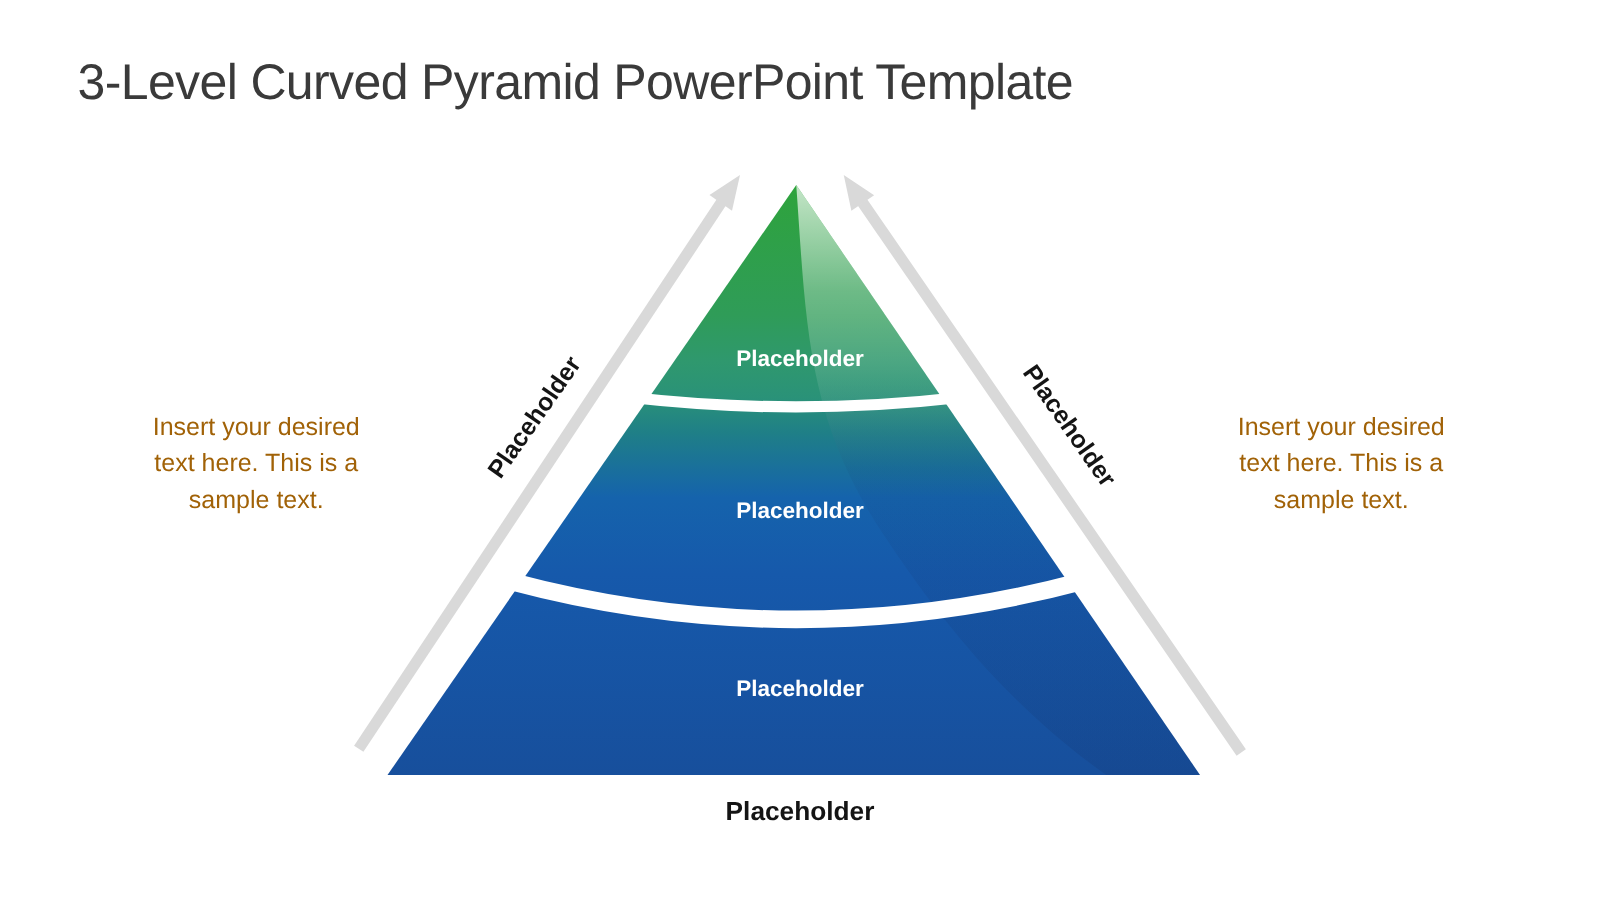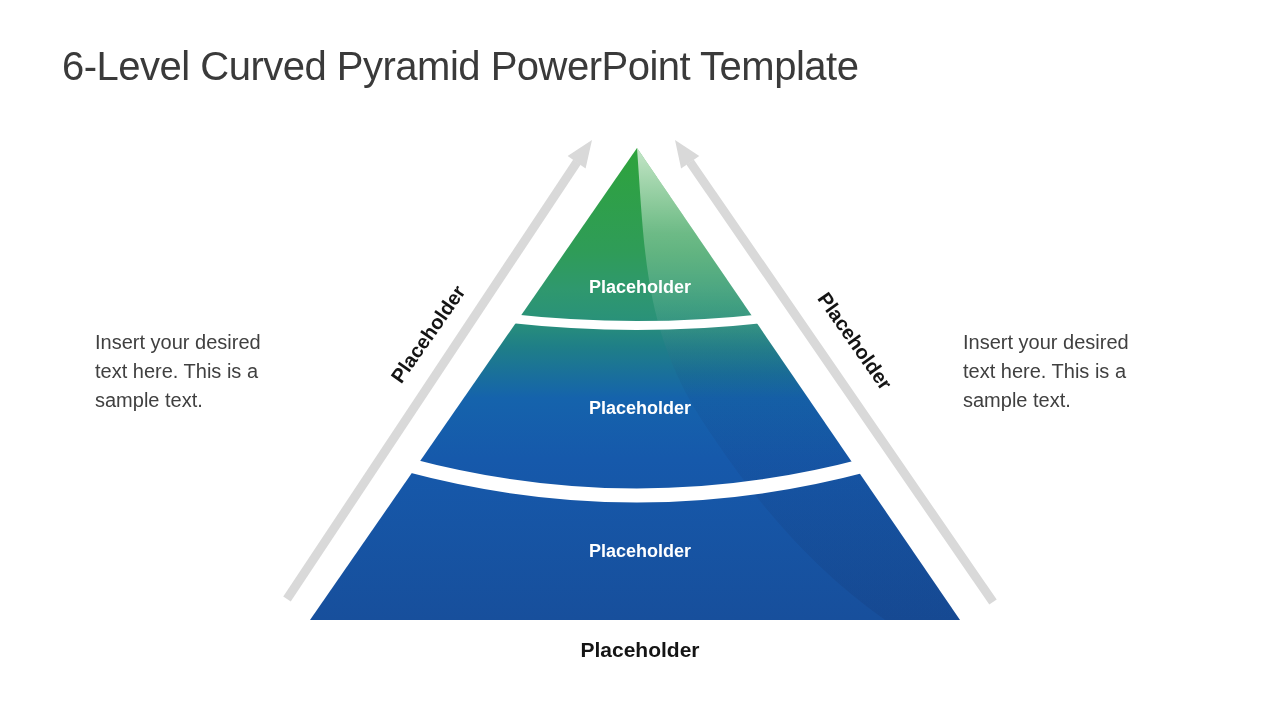--- a/index.html
+++ b/index.html
@@ -74,33 +74,34 @@
   }
   .arrow-label.right {
     left: 770px;
     top: 329px;
     transform: rotate(55deg);
   }
   .side-text {
     position: absolute;
     top: 328px;
     width: 220px;
-    color: #404040;
+    text-align: center;
+    color: #a16207;
     font-size: 20px;
     line-height: 29px;
   }
   .side-text.left  { left: 95px; }
   .side-text.right { left: 963px; }
 </style>
 </head>
 <body>
 
 <div class="slide">
 
-  <h1 class="title">6-Level Curved Pyramid PowerPoint Template</h1>
+  <h1 class="title">3-Level Curved Pyramid PowerPoint Template</h1>
 
   <svg class="diagram" viewBox="0 0 1280 720" xmlns="http://www.w3.org/2000/svg">
     <defs>
       <linearGradient id="pyrGrad" gradientUnits="userSpaceOnUse" x1="0" y1="148" x2="0" y2="620">
         <stop offset="0" stop-color="#2ea33c"></stop>
         <stop offset="0.22" stop-color="#2f9c58"></stop>
         <stop offset="0.30" stop-color="#2f986e"></stop>
         <stop offset="0.36" stop-color="#2a9278"></stop>
         <stop offset="0.42" stop-color="#1f7f87"></stop>
         <stop offset="0.53" stop-color="#1563ac"></stop>

